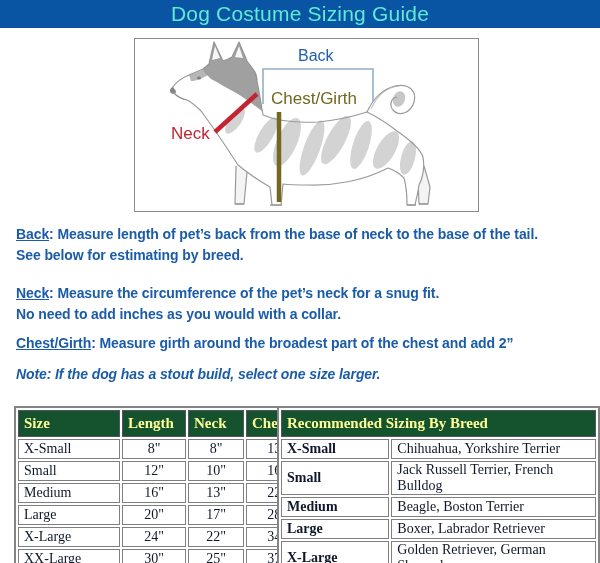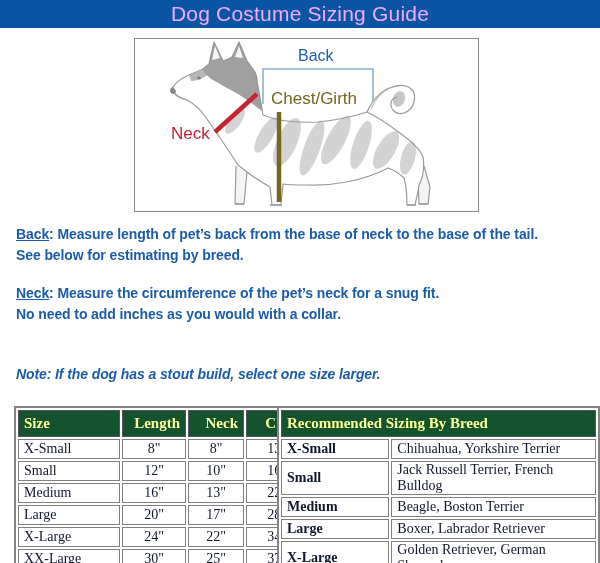--- a/index.html
+++ b/index.html
@@ -6,21 +6,21 @@
   .page{
     position:relative;width:600px;height:563px;background:#ffffff;
     font-family:"Liberation Sans",sans-serif;overflow:hidden;
   }
   
   .title-bar{
     position:absolute;left:0;top:0;width:600px;height:28px;
     background:#0A55A3;display:flex;align-items:center;justify-content:center;
   }
   .title-bar h1{
-    margin:0;color:#f0abfc;font-size:21px;font-weight:400;line-height:28px;
+    margin:0;color:#5eead4;font-size:21px;font-weight:400;line-height:28px;
     letter-spacing:.2px;
   }
   
   .diagram{
     position:absolute;left:134px;top:38px;width:343px;height:172px;
     border:1px solid #8a8a8a;background:#fff;
   }
   .diagram svg{position:absolute;left:0;top:0;}
   .measure-label{position:absolute;font-size:17px;line-height:18px;white-space:nowrap;}
   .lbl-back{left:163px;top:8px;font-size:16px;color:#1F5FAE;}
@@ -40,21 +40,21 @@
     position:absolute;border-collapse:separate;border-spacing:2px;
     background:#fff;border:2px solid #848484;
     font-family:"Liberation Serif",serif;
   }
   .size-tbl{left:14px;top:406px;}
   .breed-tbl{left:277px;top:406px;}
   .tbl th{
     background:#14532d;color:#FFFF99;font-size:15px;font-weight:bold;
     padding:4px 5px;border:1px solid #55555f;text-align:left;
   }
-  .tbl th.num{text-align:right;}
+  .tbl th.num{text-align:left;}
   .tbl td{
     border:1px solid #7f7f7f;font-size:14px;color:#0f172a;
     padding:0 5px;height:18px;line-height:16px;background:#fff;
   }
   .tbl td.num{text-align:center;}
   .breed-tbl td.size-name{font-weight:bold;}
 </style>
 </head>
 <body>
 
@@ -142,20 +142,23 @@
   <p class="instr p1">
     <span class="term">Back</span><span>: Measure length of pet’s back from the base of neck to the base of the tail.</span><br>
     <span>See below for estimating by breed.</span>
   </p>
 
   <p class="instr p2">
     <span class="term">Neck</span><span>: Measure the circumference of the pet’s neck for a snug fit.</span><br>
     <span>No need to add inches as you would with a collar.</span>
   </p>
 
+  <p class="instr p3">
+    <span class="term">Chest/Girth</span><span>: Measure girth around the broadest part of the chest and add 2”</span>
+  </p>
 
   <p class="note">Note: If the dog has a stout build, select one size larger.</p>
 
   <table class="tbl size-tbl">
     <thead>
       <tr>
         <th style="width:90px">Size</th>
         <th style="width:52px" class="num">Length</th>
         <th style="width:44px" class="num">Neck</th>
         <th style="width:50px" class="num">Chest</th>

